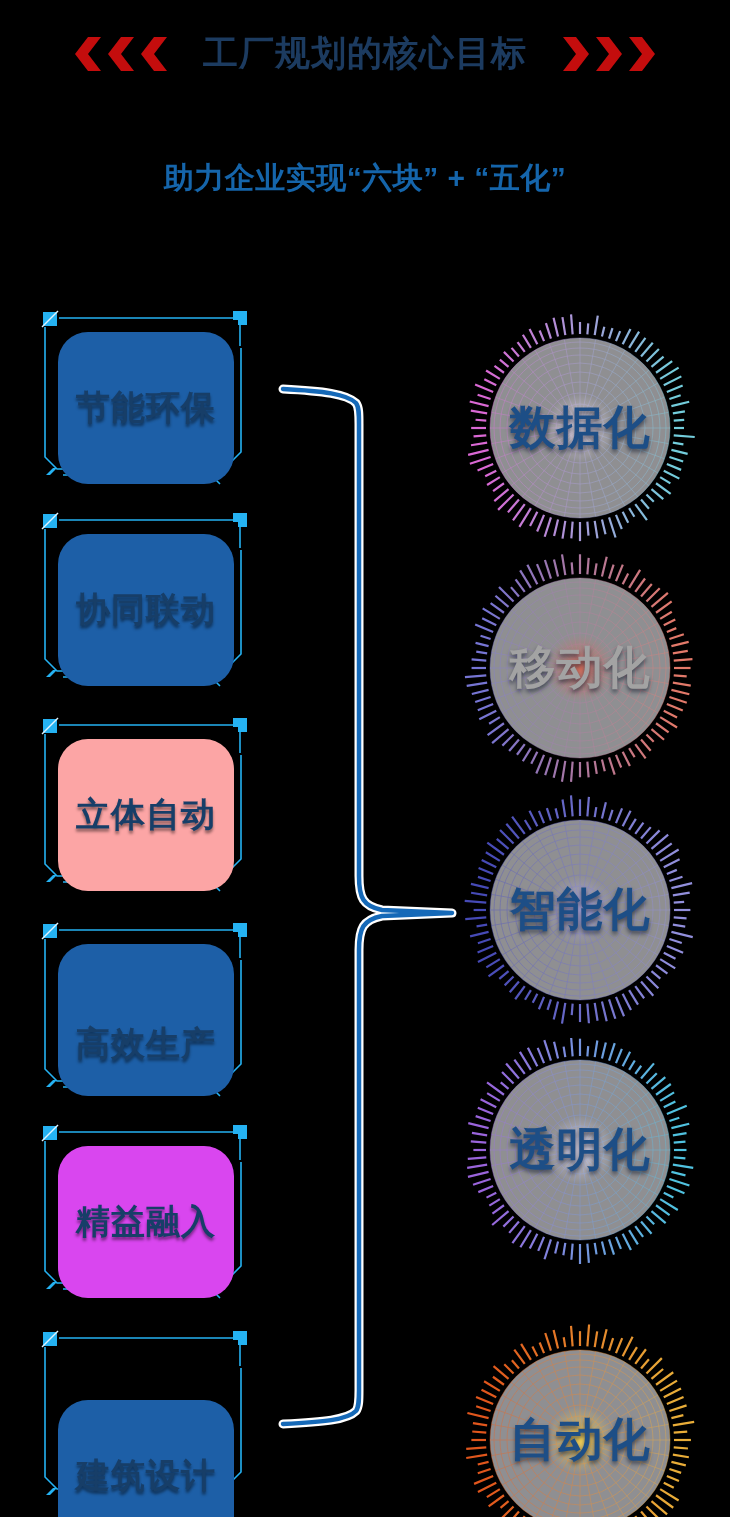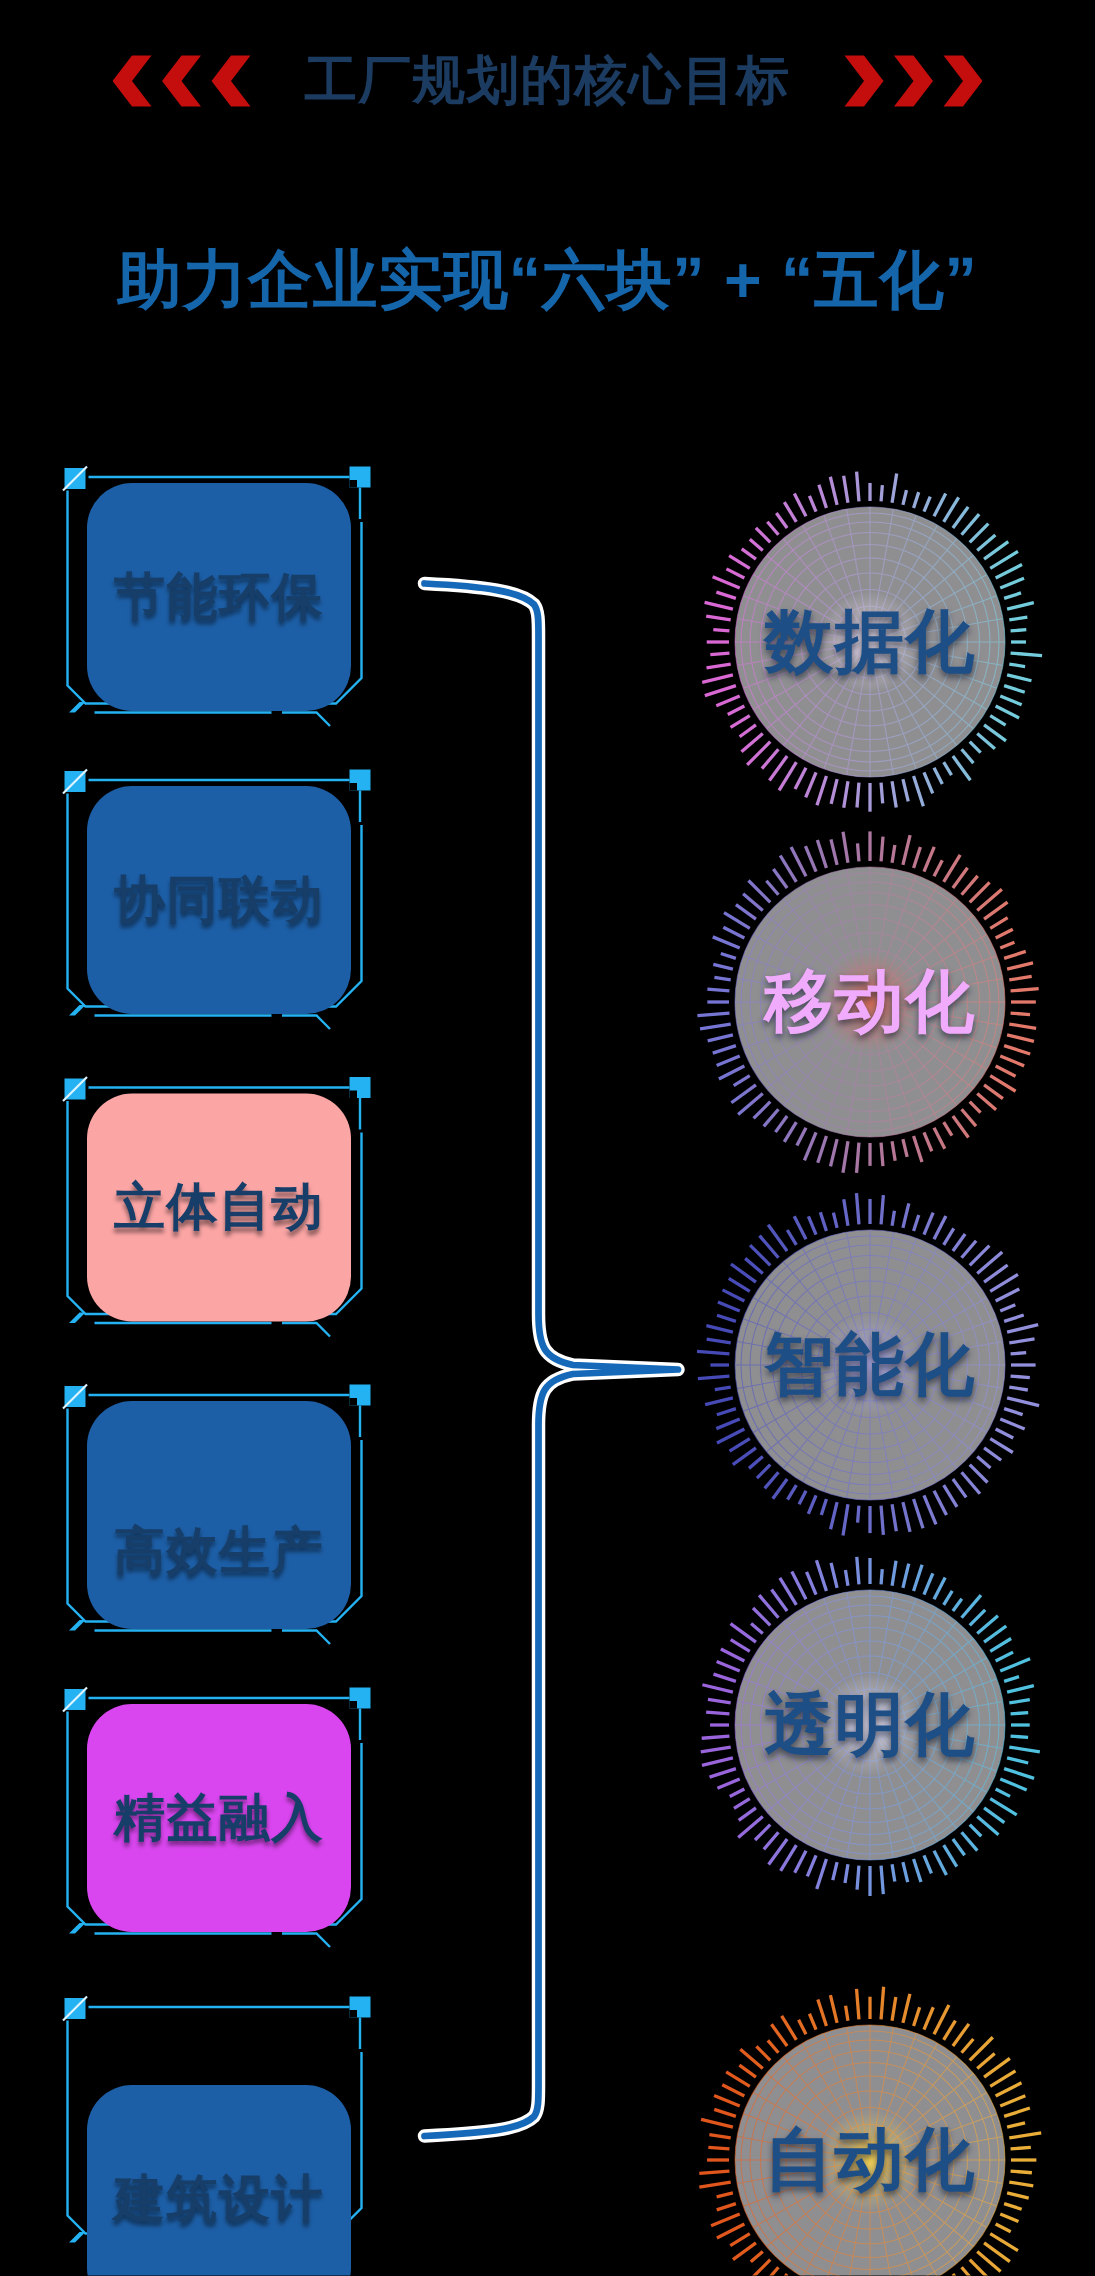--- a/index.html
+++ b/index.html
@@ -6,25 +6,25 @@
   body{width:730px;height:1517px;position:relative;overflow:hidden;
        font-family:"Liberation Sans","DejaVu Sans",sans-serif;}
   .canvas{position:absolute;left:0;top:0;width:730px;height:1517px;}
 
   .title-row{position:absolute;top:6px;left:0;width:100%;
              display:flex;align-items:center;justify-content:center;gap:32px;margin-top:24px;}
   .page-title{font-size:35px;font-weight:bold;margin:0;letter-spacing:1px;}
   .chev{display:block;}
 
   .subtitle{position:absolute;top:158px;left:0;width:100%;text-align:center;
-            font-size:43px;font-weight:bold;margin:0;letter-spacing:0.5px;}
+            font-size:30px;font-weight:bold;margin:0;letter-spacing:0.5px;}
 
   .block{position:absolute;left:38px;width:214px;height:180px;}
   .block .frame{position:absolute;left:0;top:0;width:214px;height:180px;}
-  .block-fill{position:absolute;left:20px;top:14px;width:176px;height:152px;
+  .block-fill{position:absolute;left:20px;top:24px;width:176px;height:152px;
               border-radius:30px;display:flex;align-items:center;justify-content:center;}
   .block-label{font-size:34px;font-weight:bold;letter-spacing:1px;
                text-shadow:0 3px 3px rgba(0,0,0,.45);}
 
   .sphere{position:absolute;left:460px;width:240px;height:240px;}
   .sphere-svg{position:absolute;left:0;top:0;width:240px;height:240px;}
   .sphere-label{position:absolute;left:0;top:0;width:240px;height:240px;
                 display:flex;align-items:center;justify-content:center;
                 font-size:46px;font-weight:bold;letter-spacing:1px;
                 text-shadow:0 3px 4px rgba(8,16,36,.55);}
@@ -443,21 +443,21 @@
           <line x1="80.14817544928468" y1="-49.11486508329918" x2="91.78147734424697" y2="-56.24376165320183"></line>
           <line x1="83.75461327370657" y1="-42.675106975517416" x2="95.22963030815514" y2="-48.52192018795105"></line>
           <line x1="86.84467605606096" y1="-35.97224264231842" x2="96.29593526605824" y2="-39.88708238860291"></line>
           <line x1="89.39931253174443" y1="-29.04759747124508" x2="103.8364014969472" y2="-33.73849203230621"></line>
           <line x1="91.40277251738159" y1="-21.94386420245517" x2="108.67218949451278" y2="-26.089884400361928"></line>
           <line x1="92.84270401594294" y1="-14.704839713781725" x2="107.78201810167623" y2="-17.070994614083055"></line>
           <line x1="93.71022937091404" y1="-7.3751549984174885" x2="112.44094664813018" y2="-8.849294418183783"></line>
         </g>
         <circle cx="0" cy="0" r="34" fill="url(#rg1)"></circle>
       </svg>
-    <span class="sphere-label" style="color: #f0abfc;">移动化</span>
+    <span class="sphere-label" style="color: #a3a3a3;">移动化</span>
   </div>
   <div class="sphere" style="top:790px">
     <svg class="sphere-svg" viewBox="-120 -120 240 240">
         <defs>
           <linearGradient id="lg2" x1="-95" y1="0" x2="95" y2="0" gradientUnits="userSpaceOnUse">
             <stop offset="0" stop-color="#4a4ec0"></stop>
             <stop offset="1" stop-color="#9a97e8"></stop>
           </linearGradient>
           <radialGradient id="rg2">
             <stop offset="0" stop-color="#b9b3ef" stop-opacity="0.95"></stop>

